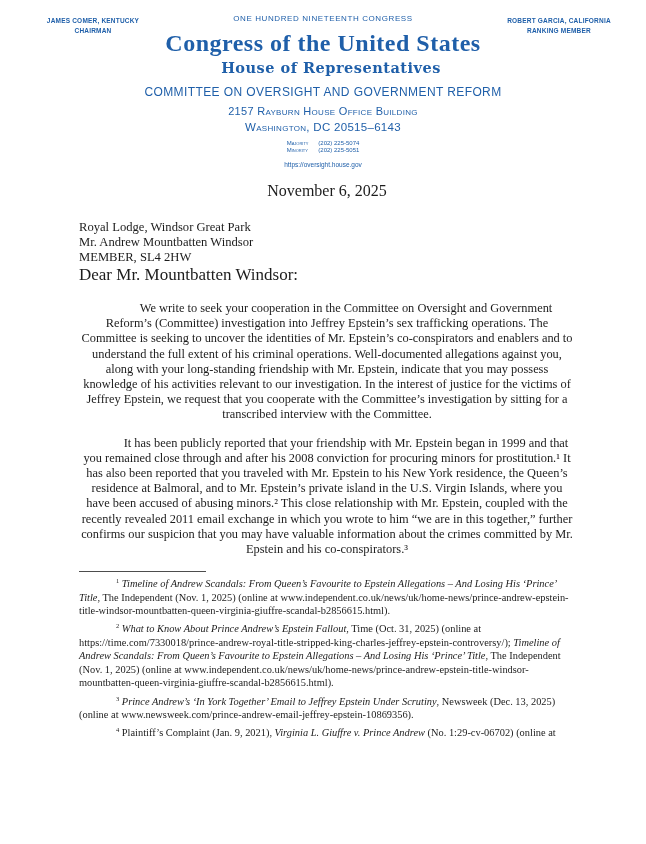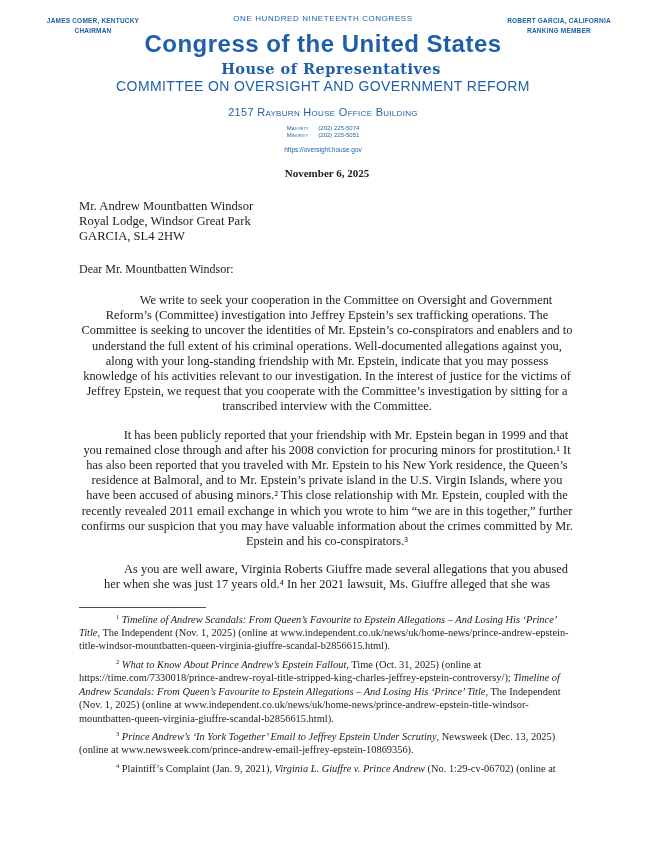--- a/index.html
+++ b/index.html
@@ -22,53 +22,53 @@
     font-size:6.5px; font-weight:bold; letter-spacing:.2px;
     line-height:1.55; text-align:center; color:var(--accent);
   }
   .officer.left  { left:18px; }
   .officer.right { right:12px; }
   .congress-session {
     font-family:"Liberation Sans", sans-serif;
     font-size:8px; letter-spacing:.6px;
   }
   .gothic1 {
-    font-family:Liberation Sans, sans-serif; font-weight:bold;
+    font-family:Liberation Serif, serif; font-weight:bold;
     font-size:24px; margin-top:7px; letter-spacing:.5px;
   }
   .gothic2 {
     font-family:"DejaVu Serif", serif; font-weight:bold;
     font-size:14.5px; margin-top:2px; letter-spacing:.5px;padding-left:16px;
   }
   .committee {
     font-family:"Liberation Sans", sans-serif;
-    font-size:14px; margin-top:1px; letter-spacing:.4px;
+    font-size:12px; margin-top:9px; letter-spacing:.4px;
   }
   .addr-line {
     font-family:"Liberation Sans", sans-serif;
     font-variant:small-caps; letter-spacing:.3px;
   }
-  .addr1 { font-size:11px; margin-top:12px; }
+  .addr1 { font-size:11px; margin-top:6px; }
   .addr2 { font-size:11.5px; margin-top:4px; }
   .phones {
     margin-top:7px;
     font-family:"Liberation Sans", sans-serif;
     font-size:6px; line-height:7px;
     display:inline-block; text-align:left;
   }
   .phone-row span.lbl { display:inline-block; width:30px; font-variant:small-caps; }
   .website {
     font-family:"Liberation Sans", sans-serif;
     font-size:6.5px; margin-top:5px; color:var(--accent);
   }
   
   .content { padding:0 71px 0 79px; }
-  .date { text-align:center; margin-top:14px; font-size:11px; color:var(--ink);font-weight:bold; }
+  .date { text-align:center; margin-top:14px; font-size:16px; color:var(--ink); }
   .recipient { margin-top:20px; font-size:12.6px; line-height:15px; }
-  .salutation { margin-top:18px; font-size:12px; }
+  .salutation { margin-top:0; font-size:17px; }
   .bodypara {
     font-size:12.4px; line-height:15.2px;
     text-indent:38px; margin-top:13px; text-align:center;
   }
   .bodypara.first { margin-top:16px; }
   
   .fn-sep {
     border:none; border-top:1.6px solid #4d4d4d;
     width:127px; margin:14px 0 4px 0;
   }
@@ -94,47 +94,47 @@
     <div>ROBERT GARCIA, CALIFORNIA</div>
     <div>RANKING MEMBER</div>
   </div>
 
   <div class="letterhead">
     <div class="congress-session">ONE HUNDRED NINETEENTH CONGRESS</div>
     <div class="gothic1">Congress of the United States</div>
     <div class="gothic2">House of Representatives</div>
     <div class="committee">COMMITTEE ON OVERSIGHT AND GOVERNMENT REFORM</div>
     <div class="addr-line addr1">2157 Rayburn House Office Building</div>
+    <div class="addr-line addr2">Washington, DC 20515–6143</div>
     <div class="phones">
       <div class="phone-row">
         <span class="lbl">Majority</span>
         <span>(202) 225-5074</span>
       </div>
       <div class="phone-row">
         <span class="lbl">Minority</span>
         <span>(202) 225-5051</span>
       </div>
     </div>
     <div class="website">https://oversight.house.gov</div>
   </div>
 
   <div class="content">
     <div class="date">November 6, 2025</div>
 
     <div class="recipient">
+      <div>Royal Lodge, Windsor Great Park</div>
       <div>Mr. Andrew Mountbatten Windsor</div>
-      <div>Royal Lodge, Windsor Great Park</div>
-      <div>GARCIA, SL4 2HW</div>
+      <div>MEMBER, SL4 2HW</div>
     </div>
 
     <div class="salutation">Dear Mr. Mountbatten Windsor:</div>
 
     <div class="bodypara first">We write to seek your cooperation in the Committee on Oversight and Government Reform’s (Committee) investigation into Jeffrey Epstein’s sex trafficking operations. The Committee is seeking to uncover the identities of Mr. Epstein’s co-conspirators and enablers and to understand the full extent of his criminal operations. Well-documented allegations against you, along with your long-standing friendship with Mr. Epstein, indicate that you may possess knowledge of his activities relevant to our investigation. In the interest of justice for the victims of Jeffrey Epstein, we request that you cooperate with the Committee’s investigation by sitting for a transcribed interview with the Committee.</div>
     <div class="bodypara">It has been publicly reported that your friendship with Mr. Epstein began in 1999 and that you remained close through and after his 2008 conviction for procuring minors for prostitution.¹ It has also been reported that you traveled with Mr. Epstein to his New York residence, the Queen’s residence at Balmoral, and to Mr. Epstein’s private island in the U.S. Virgin Islands, where you have been accused of abusing minors.² This close relationship with Mr. Epstein, coupled with the recently revealed 2011 email exchange in which you wrote to him “we are in this together,” further confirms our suspicion that you may have valuable information about the crimes committed by Mr. Epstein and his co-conspirators.³</div>
-    <div class="bodypara">As you are well aware, Virginia Roberts Giuffre made several allegations that you abused her when she was just 17 years old.⁴ In her 2021 lawsuit, Ms. Giuffre alleged that she was</div>
 
     <hr class="fn-sep">
 
     <div class="footnote"><sup>1</sup><span> </span><span class="it">Timeline of Andrew Scandals: From Queen’s Favourite to Epstein Allegations – And Losing His ‘Prince’ Title</span><span>, The Independent (Nov. 1, 2025) (online at www.independent.co.uk/news/uk/home-news/prince-andrew-epstein-title-windsor-mountbatten-queen-virginia-giuffre-scandal-b2856615.html).</span></div>
     <div class="footnote"><sup>2</sup><span> </span><span class="it">What to Know About Prince Andrew’s Epstein Fallout</span><span>, Time (Oct. 31, 2025) (online at https://time.com/7330018/prince-andrew-royal-title-stripped-king-charles-jeffrey-epstein-controversy/); </span><span class="it">Timeline of Andrew Scandals: From Queen’s Favourite to Epstein Allegations – And Losing His ‘Prince’ Title</span><span>, The Independent (Nov. 1, 2025) (online at www.independent.co.uk/news/uk/home-news/prince-andrew-epstein-title-windsor-mountbatten-queen-virginia-giuffre-scandal-b2856615.html).</span></div>
     <div class="footnote"><sup>3</sup><span> </span><span class="it">Prince Andrew’s ‘In York Together’ Email to Jeffrey Epstein Under Scrutiny</span><span>, Newsweek (Dec. 13, 2025) (online at www.newsweek.com/prince-andrew-email-jeffrey-epstein-10869356).</span></div>
     <div class="footnote"><sup>4</sup><span> Plaintiff’s Complaint (Jan. 9, 2021), </span><span class="it">Virginia L. Giuffre v. Prince Andrew</span><span> (No. 1:29-cv-06702) (online at</span></div>
   </div>
 
 </div>

